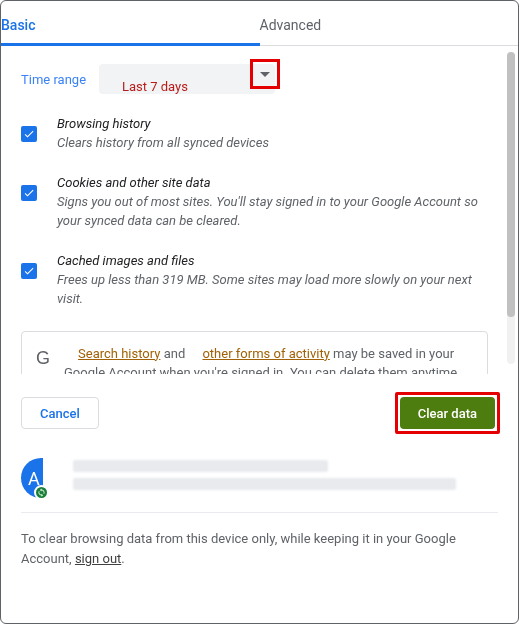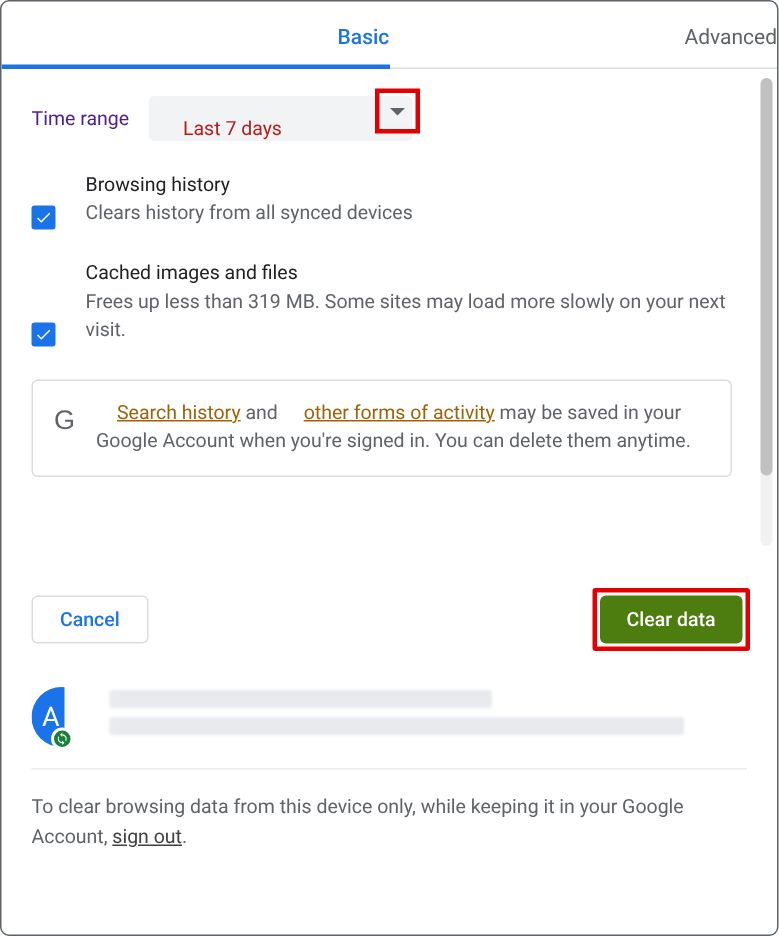--- a/index.html
+++ b/index.html
@@ -25,21 +25,21 @@
     color: #202124;
     padding: 18px 20px 8px 20px;
   }
   .tabs {
     display: flex;
     border-bottom: 1px solid #dadce0;
     margin-top: 4px;
   }
   .tab {
     flex: 1;
-    text-align: right;
+    text-align: left;
     padding: 12px 0 12px 0;
     font-size: 14px;
     color: #5f6368;
     cursor: pointer;
     position: relative;
   }
   .tab.active {
     color: #1a73e8;
     font-weight: 500;
   }
@@ -71,21 +71,21 @@
     height: 265px;
     background: #c1c1c1;
     border-radius: 4px;
   }
   .row-timerange {
     display: flex;
     align-items: center;
     margin-bottom: 22px;
   }
   .tr-label {
-    color: #4c1d95;
+    color: #3b82f6;
     font-size: 13px;
     width: 78px;
   }
   .select {
     flex: 0 0 176px;
     height: 30px;
     background: #f1f3f4;
     border-radius: 4px;
     display: flex;
     align-items: flex-end;
@@ -108,22 +108,23 @@
     pointer-events: none;
   }
   .caret {
     width: 0; height: 0;
     border-left: 5px solid transparent;
     border-right: 5px solid transparent;
     border-top: 5px solid #5f6368;
   }
   .option-row {
     display: flex;
-    align-items: flex-end;
+    align-items: flex-start;
     margin-bottom: 22px;
+    font-style: italic;
   }
   .checkbox {
     width: 16px;
     height: 16px;
     border-radius: 2px;
     background: #1a73e8;
     flex: 0 0 16px;
     margin-top: 10px;
     margin-right: 20px;
     display: flex;
@@ -289,20 +290,31 @@
         <svg viewBox="0 0 24 24">
             <path fill="#fff" d="M9 16.2 4.8 12l-1.4 1.4L9 19 21 7l-1.4-1.4z"></path>
           </svg>
       </div>
       <div class="opt-text">
         <div class="opt-title">Browsing history</div>
         <div class="opt-desc">Clears history from all synced devices</div>
       </div>
     </div>
 
+    <div class="option-row">
+      <div class="checkbox">
+        <svg viewBox="0 0 24 24">
+            <path fill="#fff" d="M9 16.2 4.8 12l-1.4 1.4L9 19 21 7l-1.4-1.4z"></path>
+          </svg>
+      </div>
+      <div class="opt-text">
+        <div class="opt-title">Cookies and other site data</div>
+        <div class="opt-desc">Signs you out of most sites. You'll stay signed in to your Google Account so your synced data can be cleared.</div>
+      </div>
+    </div>
 
     <div class="option-row">
       <div class="checkbox">
         <svg viewBox="0 0 24 24">
             <path fill="#fff" d="M9 16.2 4.8 12l-1.4 1.4L9 19 21 7l-1.4-1.4z"></path>
           </svg>
       </div>
       <div class="opt-text">
         <div class="opt-title">Cached images and files</div>
         <div class="opt-desc">Frees up less than 319 MB. Some sites may load more slowly on your next visit.</div>

